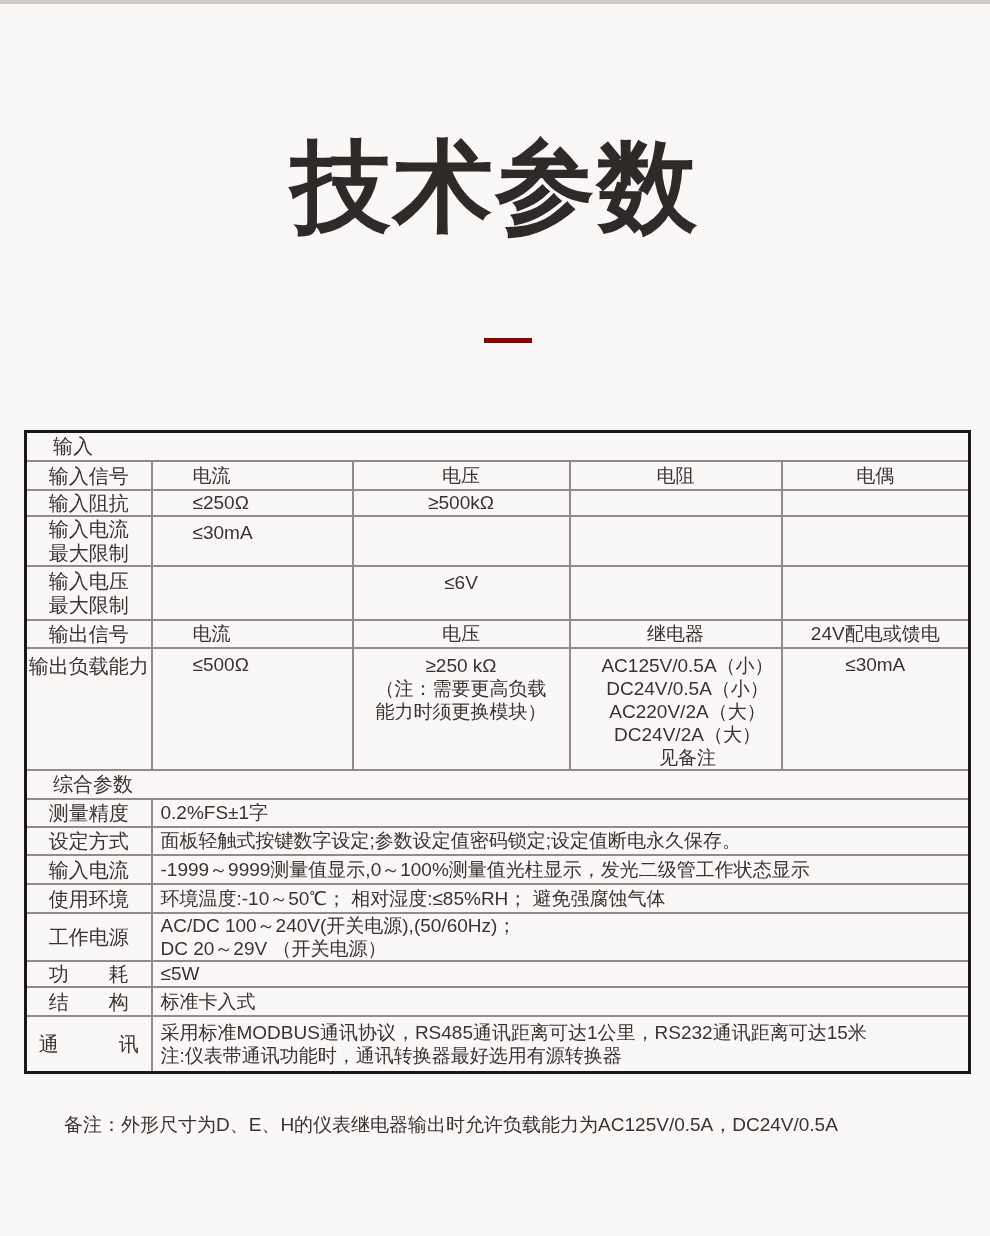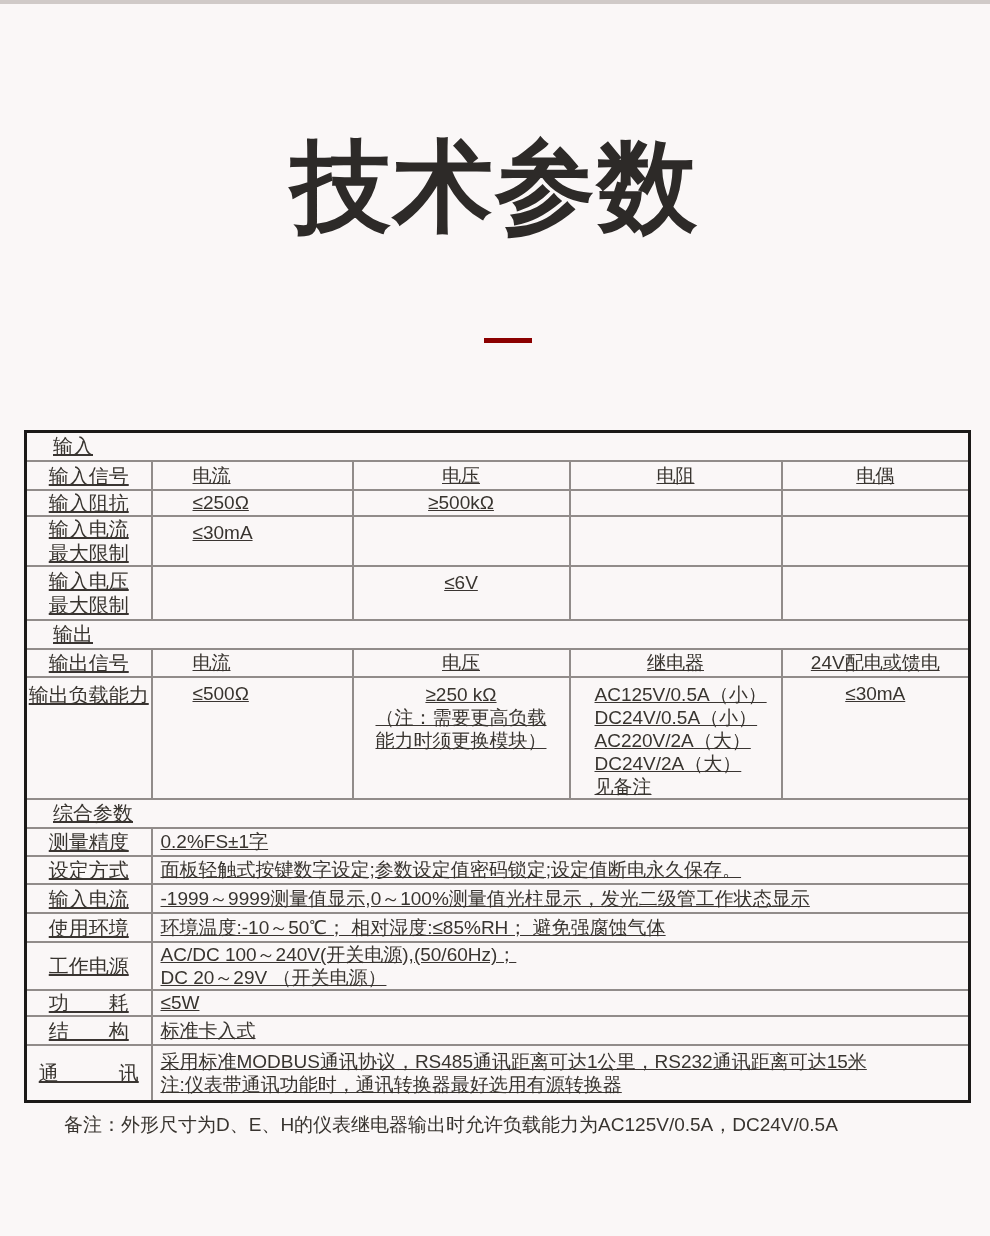--- a/index.html
+++ b/index.html
@@ -32,35 +32,34 @@
     position: relative; left: 13px;
     background: #8b0000;
   }
   table.spec-table {
     position: absolute;
     left: 24px; top: 430px;
     width: 944px;
     border-collapse: collapse;
     table-layout: fixed;
     border: 3px solid #1b1918;
-    text-decoration: underline;
   }
   .spec-table td {
     border: 2px solid #918c8a;
     font-size: 19px;
     color: #38342f;
     padding: 0;
     vertical-align: middle;
     overflow: hidden;
   }
   td.sec  { text-align: left; padding-left: 26px; font-size: 20px; }
   td.lbl  { text-align: center; font-size: 20px; white-space: pre-line; line-height: 24px; }
   td.c    { text-align: center; margin-left: 16px; }
   td.pl40 { text-align: left; padding-left: 40px; }
-  td.pl26 { text-align: left; padding-left: 24px; }
+  td.pl26 { text-align: center; padding-left: 24px; }
   td.pl8  { text-align: left; padding-left: 8px; }
   td.top  { vertical-align: top; padding-top: 5px; }
   td.ml   { white-space: pre-line; line-height: 23px; }
   tr.h23 { height: 23px; } tr.h24 { height: 24px; } tr.h26 { height: 26px; }
   tr.h27 { height: 27px; } tr.h28 { height: 15px; } tr.h29 { height: 29px; }
   tr.h30 { height: 16px; } tr.h47 { height: 47px; } tr.h48 { height: 48px; }
   tr.h54 { height: 54px; } tr.h56 { height: 56px; } tr.h120 { height: 120px; }
   .footnote {
     position: absolute;
     left: 48px; top: 1096px;
@@ -114,23 +113,20 @@
     </tr>
     <tr class="h54">
       <td class="lbl">输入电压
 最大限制</td>
       <td class="pl40 top"></td>
       <td class="c top">≤6V</td>
       <td class="c top"></td>
       <td class="c top"></td>
     </tr>
 
-    <tr class="h24">
-      <td colspan="5" class="sec">输出</td>
-    </tr>
     <tr class="h26">
       <td class="lbl">输出信号</td>
       <td class="pl40">电流</td>
       <td class="c">电压</td>
       <td class="c">继电器</td>
       <td class="c">24V配电或馈电</td>
     </tr>
     <tr class="h120">
       <td class="lbl top">输出负载能力</td>
       <td class="pl40 top">≤500Ω</td>

